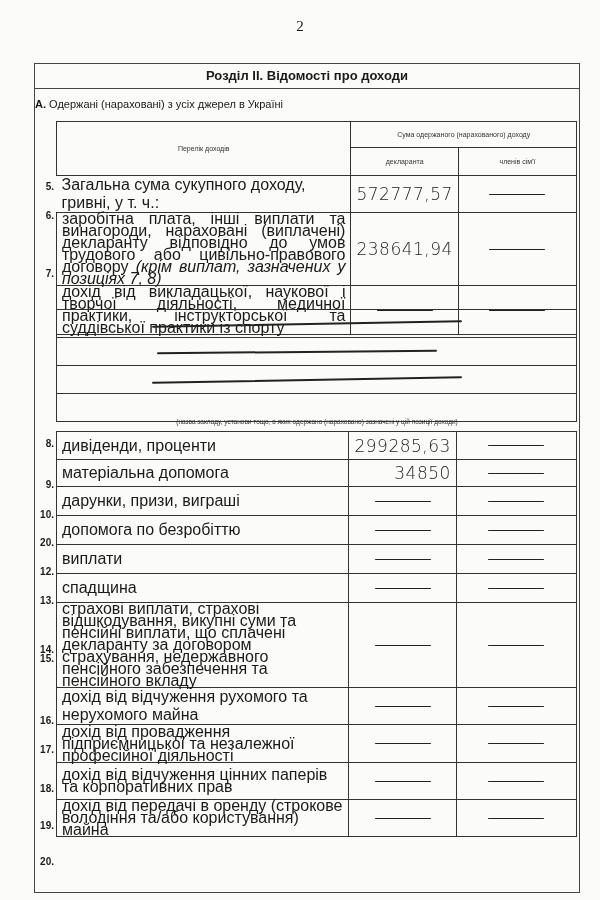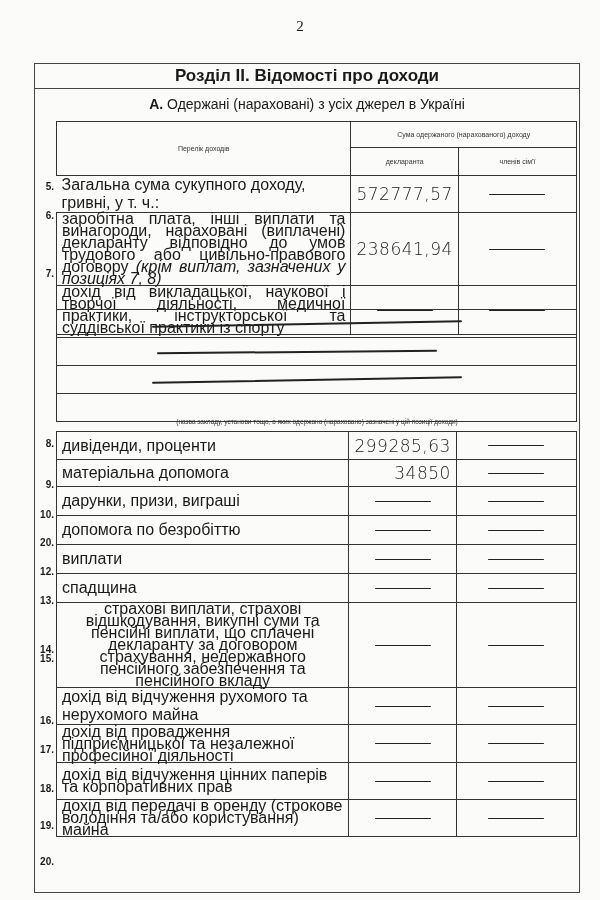--- a/index.html
+++ b/index.html
@@ -3,22 +3,22 @@
 <meta charset="utf-8">
 <style>
   html, body { margin:0; padding:0; }
   body { width:600px; height:900px; background:#fbfbf9; position:relative; overflow:hidden;
          font-family:"Liberation Sans", sans-serif; color:#1a1a1a; }
   .page-num { position:absolute; top:18px; left:0; width:600px; text-align:center;
               font-family:"Liberation Serif", serif; font-size:15px; }
   .frame { position:absolute; left:34px; top:63px; width:546px; height:830px;
            border:1px solid #444; box-sizing:border-box; }
   .section-title { height:24px; border-bottom:1px solid #444; text-align:center;
-                   font-weight:bold; font-size:17px; line-height:24px; }
-  .subsection { height:30px; text-align:center; font-size:14px; line-height:30px; }
+                   font-weight:bold; font-size:13px; line-height:24px; }
+  .subsection { height:30px; text-align:left; font-size:11px; line-height:30px; }
   .subsection b { font-weight:bold; }
   table { border-collapse:collapse; position:absolute; }
   td { border:1px solid #333; font-size:16px; vertical-align:middle; padding:0 5px; }
   .hdr td { font-size:7px; color:#333; text-align:center; }
   .num { position:absolute; font-size:10px; font-weight:bold; text-align:right; width:22px; }
   .desc { text-align:justify; line-height:12px; }
   .hand { font-family:"DejaVu Sans", sans-serif; font-size:17px; font-weight:200; color:#222;
           text-align:center; letter-spacing:0.5px; }
   .dash { display:block; margin:0 auto; width:56px; height:1px; background:#222; border-radius:1px; }
   .inst-row td { height:27px; }
@@ -158,21 +158,21 @@
   <tr style="height:29px">
         <td>спадщина</td>
         <td>
           <span class="dash"></span>
         </td>
         <td>
           <span class="dash"></span>
         </td>
       </tr>
   <tr style="height:61px">
-        <td class="desc" style="text-align:center">страхові виплати, страхові відшкодування, викупні суми та пенсійні виплати, що сплачені декларанту за договором страхування, недержавного пенсійного забезпечення та пенсійного вкладу</td>
+        <td class="desc" style="text-align:left">страхові виплати, страхові відшкодування, викупні суми та пенсійні виплати, що сплачені декларанту за договором страхування, недержавного пенсійного забезпечення та пенсійного вкладу</td>
         <td>
           <span class="dash"></span>
         </td>
         <td>
           <span class="dash"></span>
         </td>
       </tr>
   <tr style="height:29px">
         <td>дохід від відчуження рухомого та нерухомого майна</td>
         <td>

